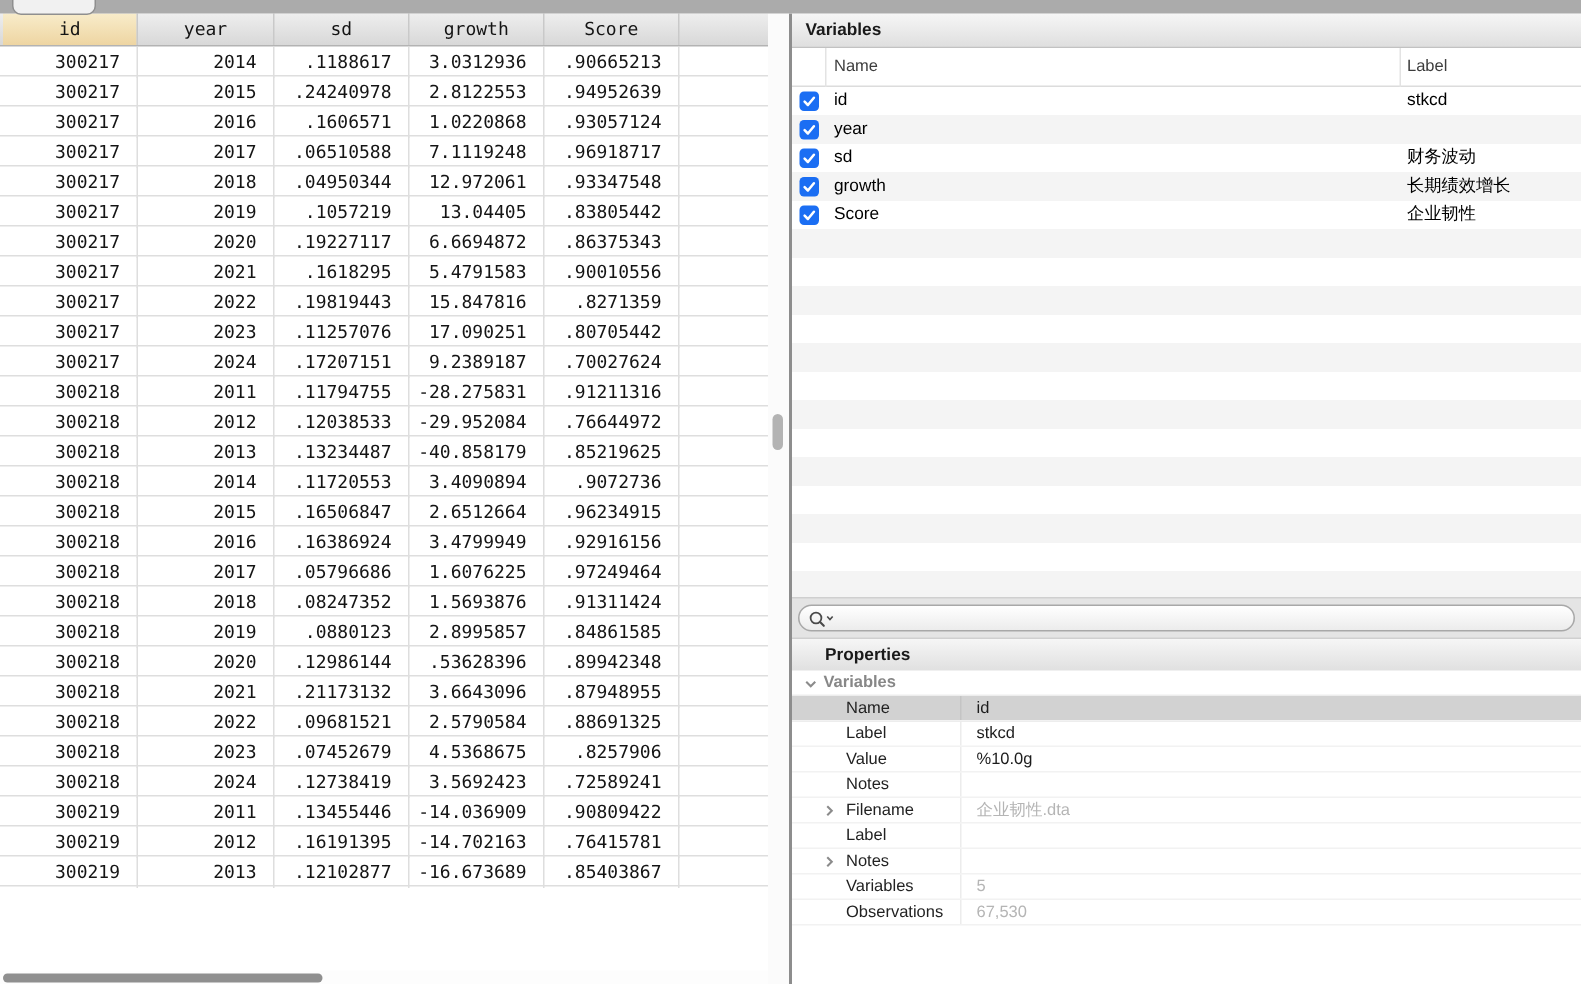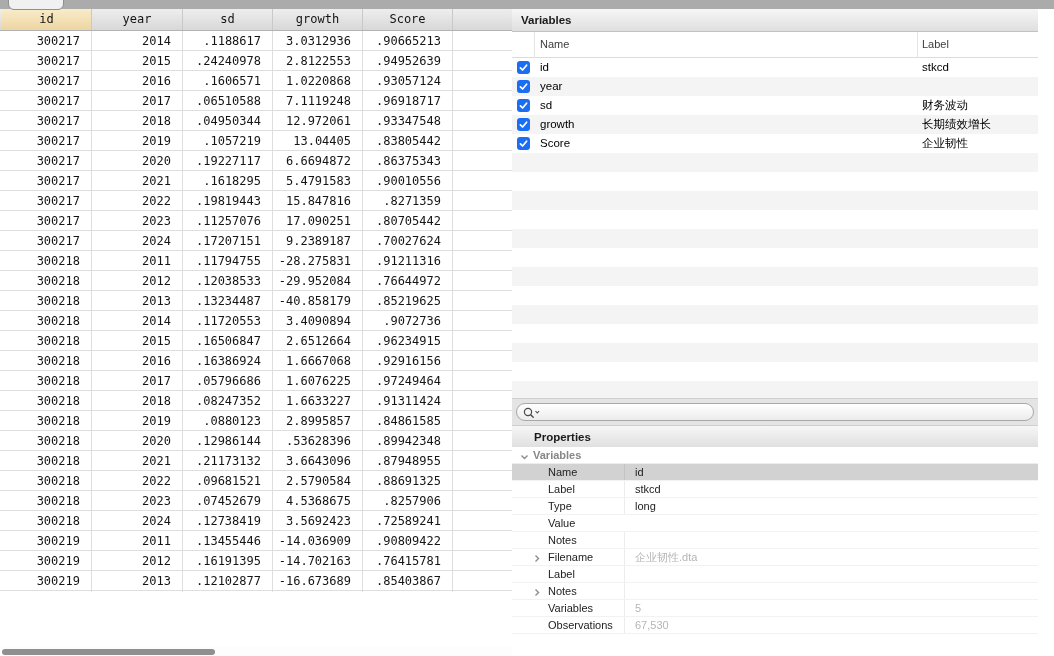--- a/index.html
+++ b/index.html
@@ -28,21 +28,21 @@
 
   .hscroll{position:absolute;left:0;top:638px;width:512px;height:9px;background:#fdfdfd;}
   .hthumb{position:absolute;left:2px;top:2px;width:213px;height:6px;background:#8f8f8f;border-radius:3px;}
 
   
   .vscroll{position:absolute;left:512px;top:9px;width:14px;height:647px;background:#fbfbfb;
            border-right:2px solid #8d8d8d;box-sizing:content-box;}
   .vthumb{position:absolute;left:3px;top:267px;width:7px;height:24px;background:#b3b3b3;border-radius:3.5px;}
 
   
-  .rpanel{position:absolute;left:512px;top:9px;width:526px;height:647px;background:#fff;}
+  .rpanel{position:absolute;left:528px;top:9px;width:526px;height:647px;background:#fff;}
   .titlebar{position:absolute;left:0;right:0;height:23px;background:linear-gradient(#f6f6f6,#dfdfdf);
             border-bottom:1px solid #c2c2c2;box-sizing:border-box;font-size:11.5px;font-weight:bold;
             color:#1a1a1a;line-height:22px;padding-left:9px;}
   .varhead{position:absolute;left:0;right:0;top:23px;height:26px;border-bottom:1px solid #dcdcdc;
            box-sizing:border-box;font-size:11px;color:#3c3c3c;}
   .varhead .nh{position:absolute;left:28px;top:6px;}
   .varhead .lh{position:absolute;left:410px;top:6px;}
   .varlist{position:absolute;left:0;right:0;top:49px;height:340px;
            background:repeating-linear-gradient(180deg,#ffffff 0 19px,#f4f4f4 19px 38px);}
   .colline{position:absolute;top:23px;height:366px;width:1px;background:#e3e3e3;}
@@ -214,37 +214,37 @@
           <div class="tcell c1">2015</div>
           <div class="tcell c2">.16506847</div>
           <div class="tcell c3">2.6512664</div>
           <div class="tcell c4">.96234915</div>
           <div class="tcell c5"></div>
         </div>
         <div class="trow">
           <div class="tcell c0">300218</div>
           <div class="tcell c1">2016</div>
           <div class="tcell c2">.16386924</div>
-          <div class="tcell c3">1.6667068</div>
+          <div class="tcell c3">3.4799949</div>
           <div class="tcell c4">.92916156</div>
           <div class="tcell c5"></div>
         </div>
         <div class="trow">
           <div class="tcell c0">300218</div>
           <div class="tcell c1">2017</div>
           <div class="tcell c2">.05796686</div>
           <div class="tcell c3">1.6076225</div>
           <div class="tcell c4">.97249464</div>
           <div class="tcell c5"></div>
         </div>
         <div class="trow">
           <div class="tcell c0">300218</div>
           <div class="tcell c1">2018</div>
           <div class="tcell c2">.08247352</div>
-          <div class="tcell c3">1.6633227</div>
+          <div class="tcell c3">1.5693876</div>
           <div class="tcell c4">.91311424</div>
           <div class="tcell c5"></div>
         </div>
         <div class="trow">
           <div class="tcell c0">300218</div>
           <div class="tcell c1">2019</div>
           <div class="tcell c2">.0880123</div>
           <div class="tcell c3">2.8995857</div>
           <div class="tcell c4">.84861585</div>
           <div class="tcell c5"></div>
@@ -403,25 +403,22 @@
         </div>
         <div class="prow hl">
           <span class="pname">Name</span>
           <span class="pval">id</span>
         </div>
         <div class="prow">
           <span class="pname">Label</span>
           <span class="pval">stkcd</span>
         </div>
         <div class="prow">
-          <span class="pname">Type</span>
-          <span class="pval">long</span>
-        </div>
-        <div class="prow">
           <span class="pname">Value</span>
+          <span class="pval">%10.0g</span>
         </div>
         <div class="prow">
           <span class="pname">Notes</span>
           <span class="pval"></span>
         </div>
         <div class="prow">
           <span class="pdis"><svg width="8" height="9" viewBox="0 0 8 9">
               <polyline points="2.5,1.5 5.5,4.5 2.5,7.5" fill="none" stroke="#8b8b8b" stroke-width="1.4"></polyline>
             </svg></span>
           <span class="pname">Filename</span>

